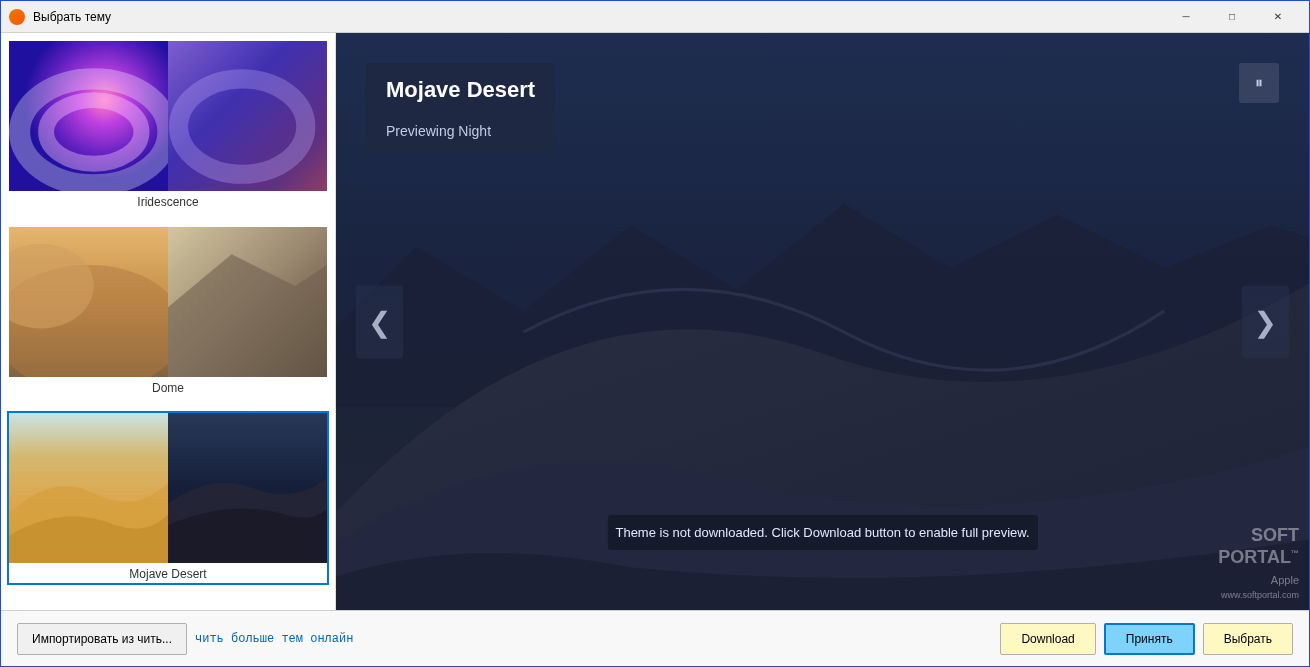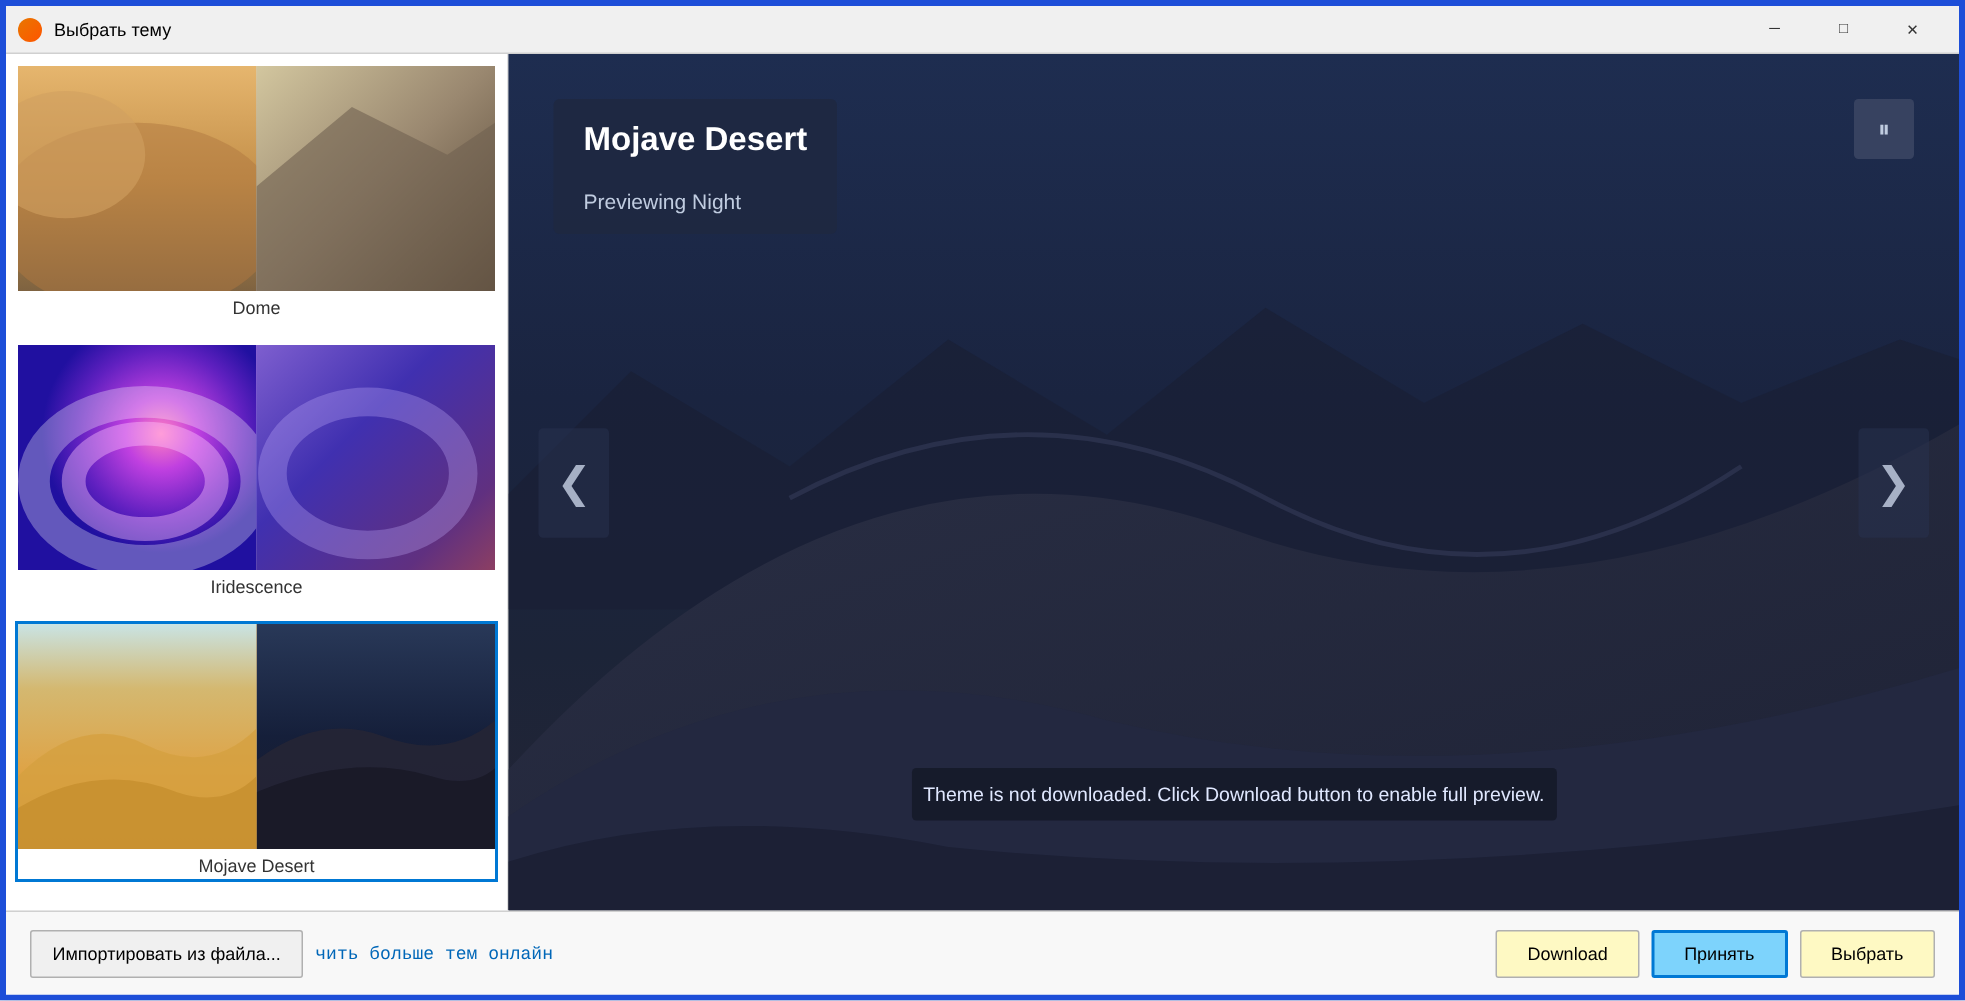--- a/index.html
+++ b/index.html
@@ -8,21 +8,21 @@
       background: #f0f0f0;
       width: 1310px;
       height: 667px;
       overflow: hidden;
     }
 
     .window {
       width: 1310px;
       height: 667px;
       background: #ffffff;
-      border: 4px solid #1d4ed8;
+      border: 1px solid #1d4ed8;
       display: flex;
       flex-direction: column;
       box-shadow: 0 2px 10px rgba(0,0,0,0.3);
     }
 
     
     .title-bar {
       display: flex;
       align-items: center;
       height: 32px;
@@ -339,54 +339,20 @@
       <button class="title-btn">─</button>
       <button class="title-btn">□</button>
       <button class="title-btn close-btn">✕</button>
     </div>
   </div>
 
   <div class="main-content">
 
     <div class="sidebar">
       <div class="sidebar-scroll">
-
-        <div class="theme-item">
-          <div class="theme-thumbnail">
-            <div class="thumb-half dome-left">
-              
-              <svg width="100%" height="100%" viewBox="0 0 150 150" preserveAspectRatio="xMidYMid slice">
-                <defs>
-                  <linearGradient id="dg1" x1="0" y1="0" x2="0" y2="1">
-                    <stop offset="0%" stop-color="#e8b870"></stop>
-                    <stop offset="50%" stop-color="#c4904a"></stop>
-                    <stop offset="100%" stop-color="#7a6040"></stop>
-                  </linearGradient>
-                </defs>
-                <rect width="150" height="150" fill="url(#dg1)"></rect>
-                <ellipse cx="75" cy="100" rx="90" ry="60" fill="#b07840" opacity="0.5"></ellipse>
-                <ellipse cx="30" cy="60" rx="50" ry="40" fill="#d0a060" opacity="0.6"></ellipse>
-              </svg>
-            </div>
-            <div class="thumb-half dome-right">
-              <svg width="100%" height="100%" viewBox="0 0 150 150" preserveAspectRatio="xMidYMid slice">
-                <defs>
-                  <linearGradient id="dg2" x1="0" y1="0" x2="1" y2="1">
-                    <stop offset="0%" stop-color="#d4c8a0"></stop>
-                    <stop offset="50%" stop-color="#9a8870"></stop>
-                    <stop offset="100%" stop-color="#504030"></stop>
-                  </linearGradient>
-                </defs>
-                <rect width="150" height="150" fill="url(#dg2)"></rect>
-                <polygon points="0,80 60,30 120,60 150,40 150,150 0,150" fill="#706050" opacity="0.6"></polygon>
-              </svg>
-            </div>
-          </div>
-          <div class="theme-label">Dome</div>
-        </div>
 
         <div class="theme-item">
           <div class="theme-thumbnail">
             <div class="thumb-half iridescence-left">
               <svg width="100%" height="100%" viewBox="0 0 150 150" preserveAspectRatio="xMidYMid slice">
                 <defs>
                   <radialGradient id="ig1" cx="60%" cy="40%">
                     <stop offset="0%" stop-color="#ff80c0"></stop>
                     <stop offset="30%" stop-color="#c040e0"></stop>
                     <stop offset="70%" stop-color="#6020c0"></stop>
@@ -409,20 +375,54 @@
                   </linearGradient>
                 </defs>
                 <rect width="150" height="150" fill="url(#ig2)"></rect>
                 <ellipse cx="70" cy="85" rx="60" ry="45" fill="none" stroke="rgba(200,180,255,0.3)" stroke-width="18"></ellipse>
               </svg>
             </div>
           </div>
           <div class="theme-label">Iridescence</div>
         </div>
 
+        <div class="theme-item">
+          <div class="theme-thumbnail">
+            <div class="thumb-half dome-left">
+              
+              <svg width="100%" height="100%" viewBox="0 0 150 150" preserveAspectRatio="xMidYMid slice">
+                <defs>
+                  <linearGradient id="dg1" x1="0" y1="0" x2="0" y2="1">
+                    <stop offset="0%" stop-color="#e8b870"></stop>
+                    <stop offset="50%" stop-color="#c4904a"></stop>
+                    <stop offset="100%" stop-color="#7a6040"></stop>
+                  </linearGradient>
+                </defs>
+                <rect width="150" height="150" fill="url(#dg1)"></rect>
+                <ellipse cx="75" cy="100" rx="90" ry="60" fill="#b07840" opacity="0.5"></ellipse>
+                <ellipse cx="30" cy="60" rx="50" ry="40" fill="#d0a060" opacity="0.6"></ellipse>
+              </svg>
+            </div>
+            <div class="thumb-half dome-right">
+              <svg width="100%" height="100%" viewBox="0 0 150 150" preserveAspectRatio="xMidYMid slice">
+                <defs>
+                  <linearGradient id="dg2" x1="0" y1="0" x2="1" y2="1">
+                    <stop offset="0%" stop-color="#d4c8a0"></stop>
+                    <stop offset="50%" stop-color="#9a8870"></stop>
+                    <stop offset="100%" stop-color="#504030"></stop>
+                  </linearGradient>
+                </defs>
+                <rect width="150" height="150" fill="url(#dg2)"></rect>
+                <polygon points="0,80 60,30 120,60 150,40 150,150 0,150" fill="#706050" opacity="0.6"></polygon>
+              </svg>
+            </div>
+          </div>
+          <div class="theme-label">Dome</div>
+        </div>
+
         <div class="theme-item selected">
           <div class="theme-thumbnail">
             <div class="thumb-half mojave-left">
               <svg width="100%" height="100%" viewBox="0 0 150 150" preserveAspectRatio="xMidYMid slice">
                 <defs>
                   <linearGradient id="mj1" x1="0" y1="0" x2="0" y2="1">
                     <stop offset="0%" stop-color="#c8e8f0"></stop>
                     <stop offset="30%" stop-color="#d4b870"></stop>
                     <stop offset="70%" stop-color="#e0a040"></stop>
                     <stop offset="100%" stop-color="#c89030"></stop>
@@ -501,27 +501,35 @@
       <button class="nav-btn prev">
         <span>❮</span>
       </button>
 
       <button class="nav-btn next">
         <span>❯</span>
       </button>
 
       <div class="download-notice">Theme is not downloaded. Click Download button to enable full preview.</div>
 
+      <div class="watermark">
+        <div class="watermark-portal">
+          <span>SOFT</span><br>
+          <span>PORTAL<sup style="font-size:8px;">™</sup></span><br>
+          <span style="font-size:11px;font-weight:normal;">Apple</span>
+        </div>
+        <div class="watermark-url">www.softportal.com</div>
+      </div>
 
     </div>
   </div>
 
   <div class="bottom-bar">
     <div class="bottom-bar-left">
-      <button class="btn-import">Импортировать из файла...</button>
+      <button class="btn-import">Импортировать из чить...</button>
       <a class="link-online">чить больше тем онлайн</a>
     </div>
     <div class="bottom-bar-right">
       <button class="btn-action">Download</button>
       <button class="btn-action primary">Принять</button>
       <button class="btn-action">Выбрать</button>
     </div>
   </div>
 
 </div>

